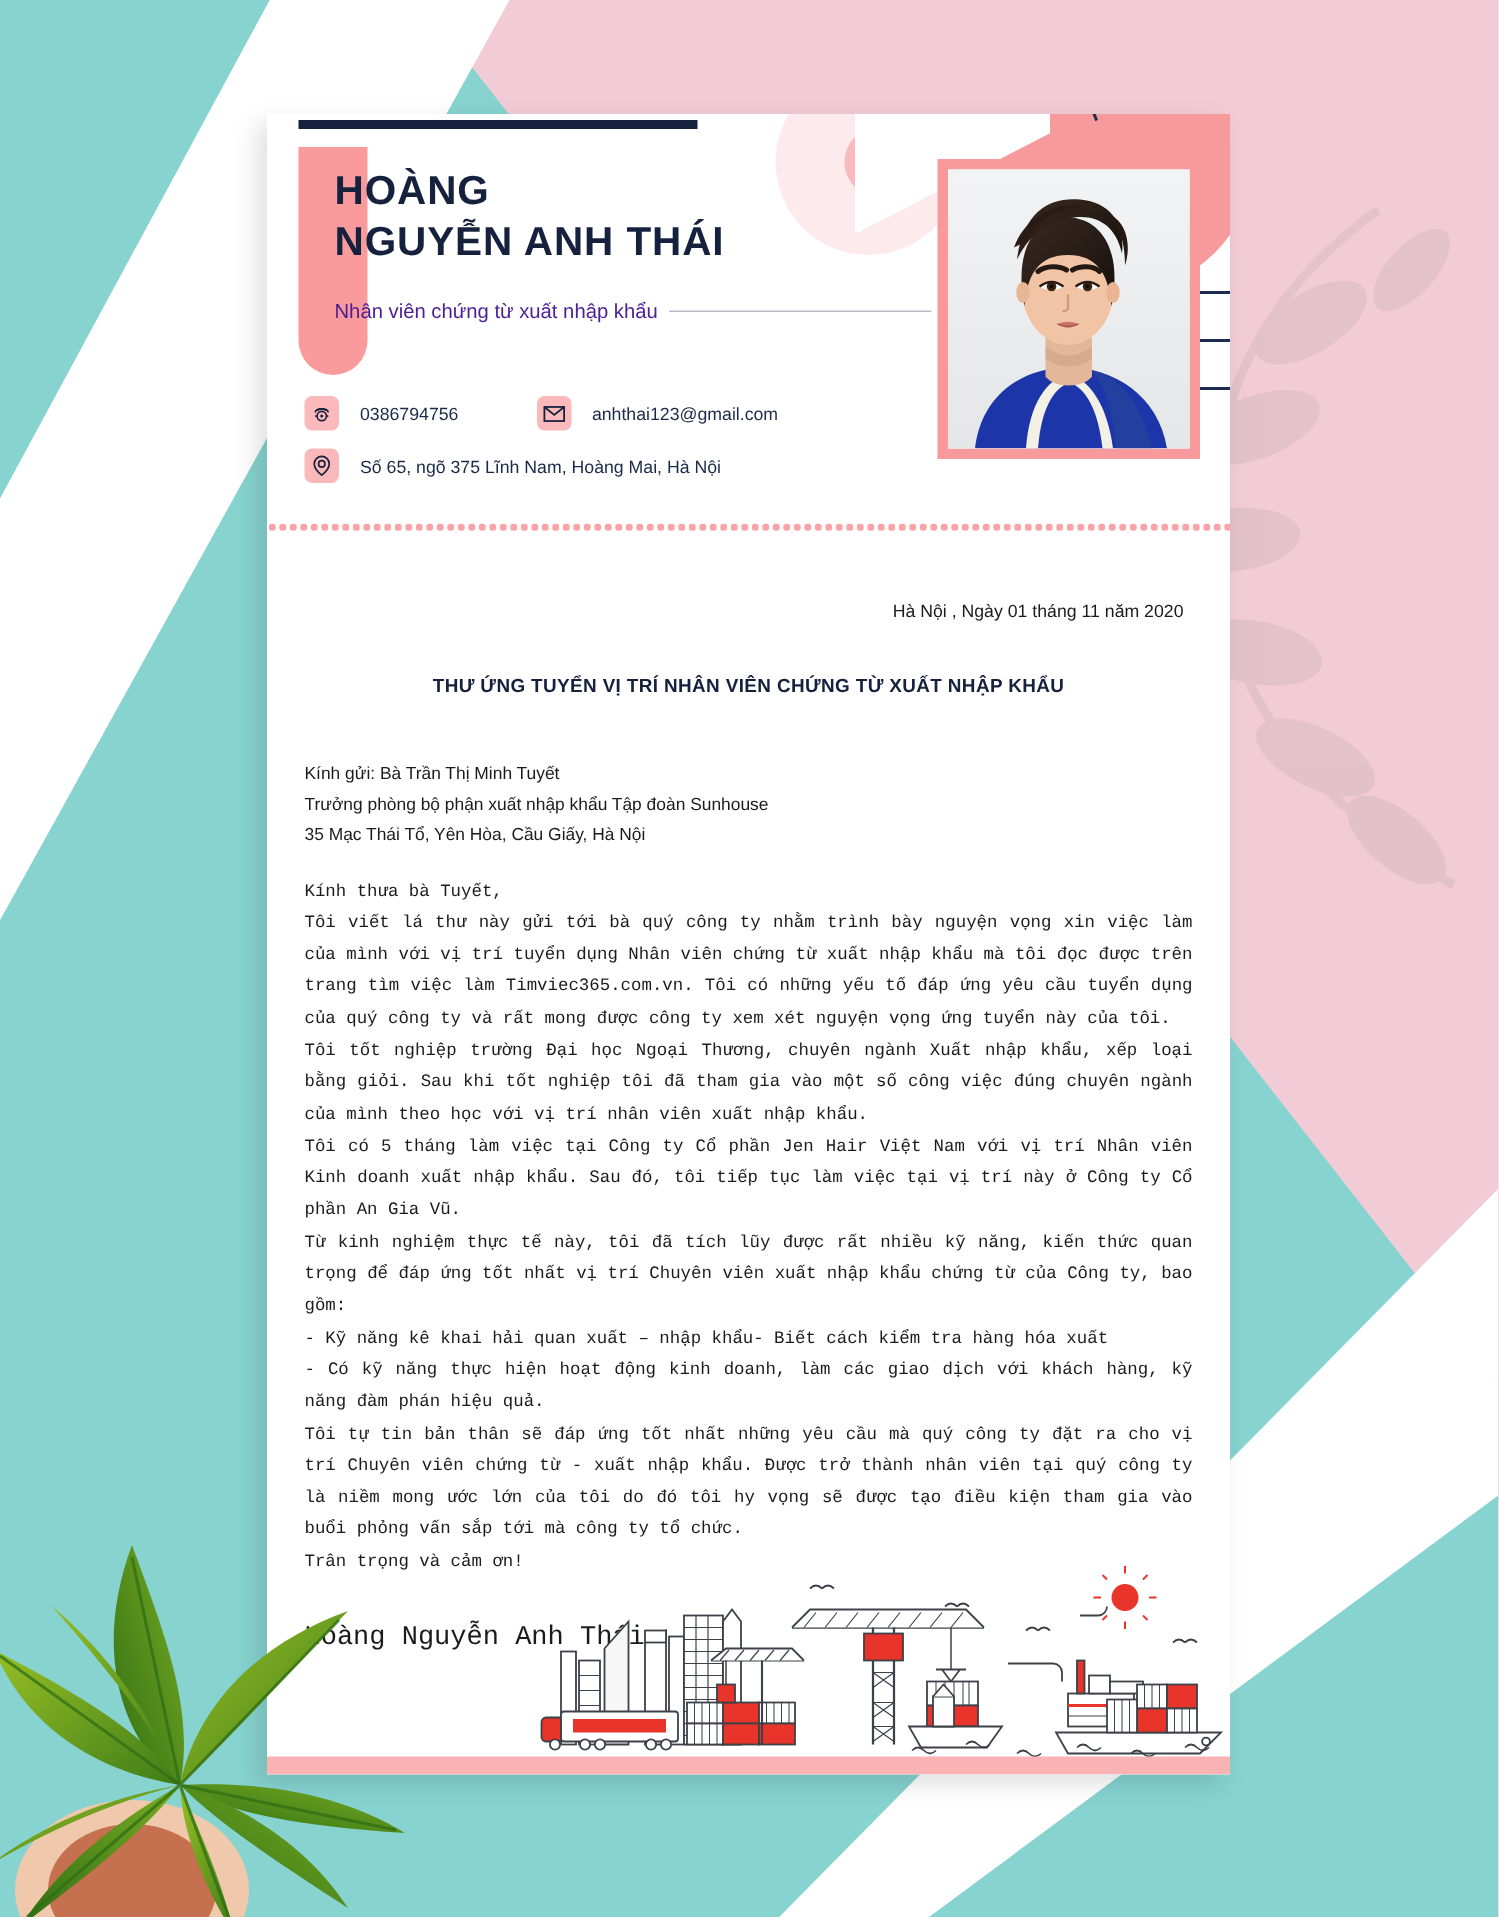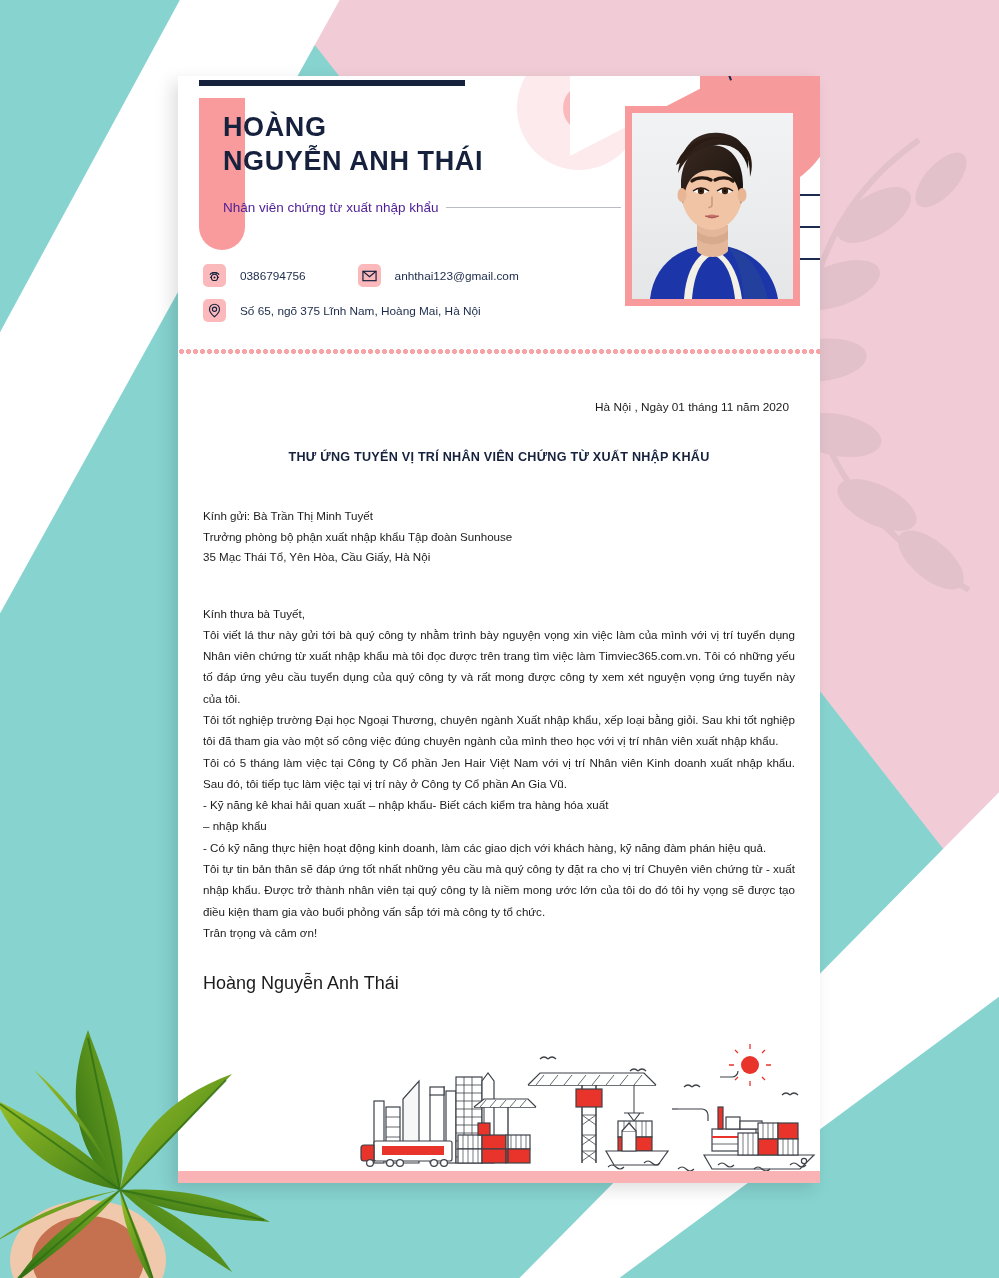--- a/index.html
+++ b/index.html
@@ -63,21 +63,21 @@
   .dots{position:absolute;left:0;top:272px;width:100%;height:7px;
     background-image:radial-gradient(#f8a3a6 48%,transparent 52%);
     background-size:7px 7px;background-repeat:repeat-x;}
   
   .doc{position:absolute;left:25px;top:300px;width:592px;color:#1b1b1b;}
   .date{text-align:right;font-size:11.8px;padding-right:6px;margin-top:24px;}
   .subject{text-align:center;font-weight:bold;font-size:12.6px;color:#16213e;
      margin-top:36px;letter-spacing:.25px;}
   .recipient{margin-top:42px;font-size:11.6px;line-height:20.5px;}
   .para{font-size:11.6px;line-height:21.3px;margin-top:0;text-align:justify;}
-  .block{margin-top:35px;}
+  .block{margin-top:16px;font-family:Liberation Mono, monospace;}
   .sign{margin-top:30px;font-size:18px;}
   
   .illus{position:absolute;left:0;bottom:10px;width:100%;height:140px;}
   .pink-band{position:absolute;left:0;bottom:0;width:100%;height:12px;background:#f9b3b5;}
   
   #plant{position:absolute;left:-30px;bottom:-12px;width:330px;height:330px;}
   .leaf{transform-origin:50% 100%;}
 </style>
 </head>
 <body>
@@ -218,22 +218,22 @@
       <div>Kính gửi: Bà Trần Thị Minh Tuyết</div>
       <div>Trưởng phòng bộ phận xuất nhập khẩu Tập đoàn Sunhouse</div>
       <div>35 Mạc Thái Tổ, Yên Hòa, Cầu Giấy, Hà Nội</div>
     </div>
 
     <div class="block">
       <p class="para" style="margin-bottom:0">Kính thưa bà Tuyết,</p>
       <p class="para" style="margin:0">Tôi viết lá thư này gửi tới bà quý công ty nhằm trình bày nguyện vọng xin việc làm của mình với vị trí tuyển dụng Nhân viên chứng từ xuất nhập khẩu mà tôi đọc được trên trang tìm việc làm Timviec365.com.vn. Tôi có những yếu tố đáp ứng yêu cầu tuyển dụng của quý công ty và rất mong được công ty xem xét nguyện vọng ứng tuyển này của tôi.</p>
       <p class="para" style="margin:0">Tôi tốt nghiệp trường Đại học Ngoại Thương, chuyên ngành Xuất nhập khẩu, xếp loại bằng giỏi. Sau khi tốt nghiệp tôi đã tham gia vào một số công việc đúng chuyên ngành của mình theo học với vị trí nhân viên xuất nhập khẩu.</p>
       <p class="para" style="margin:0">Tôi có 5 tháng làm việc tại Công ty Cổ phần Jen Hair Việt Nam với vị trí Nhân viên Kinh doanh xuất nhập khẩu. Sau đó, tôi tiếp tục làm việc tại vị trí này ở Công ty Cổ phần An Gia Vũ.</p>
+      <p class="para" style="margin:0">Từ kinh nghiệm thực tế này, tôi đã tích lũy được rất nhiều kỹ năng, kiến thức quan trọng để đáp ứng tốt nhất vị trí Chuyên viên xuất nhập khẩu chứng từ của Công ty, bao gồm:</p>
       <p class="para" style="margin:0">- Kỹ năng kê khai hải quan xuất – nhập khẩu- Biết cách kiểm tra hàng hóa xuất</p>
-      <p class="para" style="margin:0">– nhập khẩu</p>
       <p class="para" style="margin:0">- Có kỹ năng thực hiện hoạt động kinh doanh, làm các giao dịch với khách hàng, kỹ năng đàm phán hiệu quả.</p>
       <p class="para" style="margin:0"> Tôi tự tin bản thân sẽ đáp ứng tốt nhất những yêu cầu mà quý công ty đặt ra cho vị trí Chuyên viên chứng từ - xuất nhập khẩu. Được trở thành nhân viên tại quý công ty là niềm mong ước lớn của tôi do đó tôi hy vọng sẽ được tạo điều kiện tham gia vào buổi phỏng vấn sắp tới mà công ty tổ chức.</p>
       <p class="para" style="margin:0"> Trân trọng và cảm ơn!</p>
       <p class="sign">Hoàng Nguyễn Anh Thái</p>
     </div>
   </div>
 
   <div class="illus">
     <svg viewBox="0 0 642 140" width="100%" height="100%" preserveAspectRatio="none">
       <g stroke="#3d4148" stroke-width="1.2" fill="#fff">

